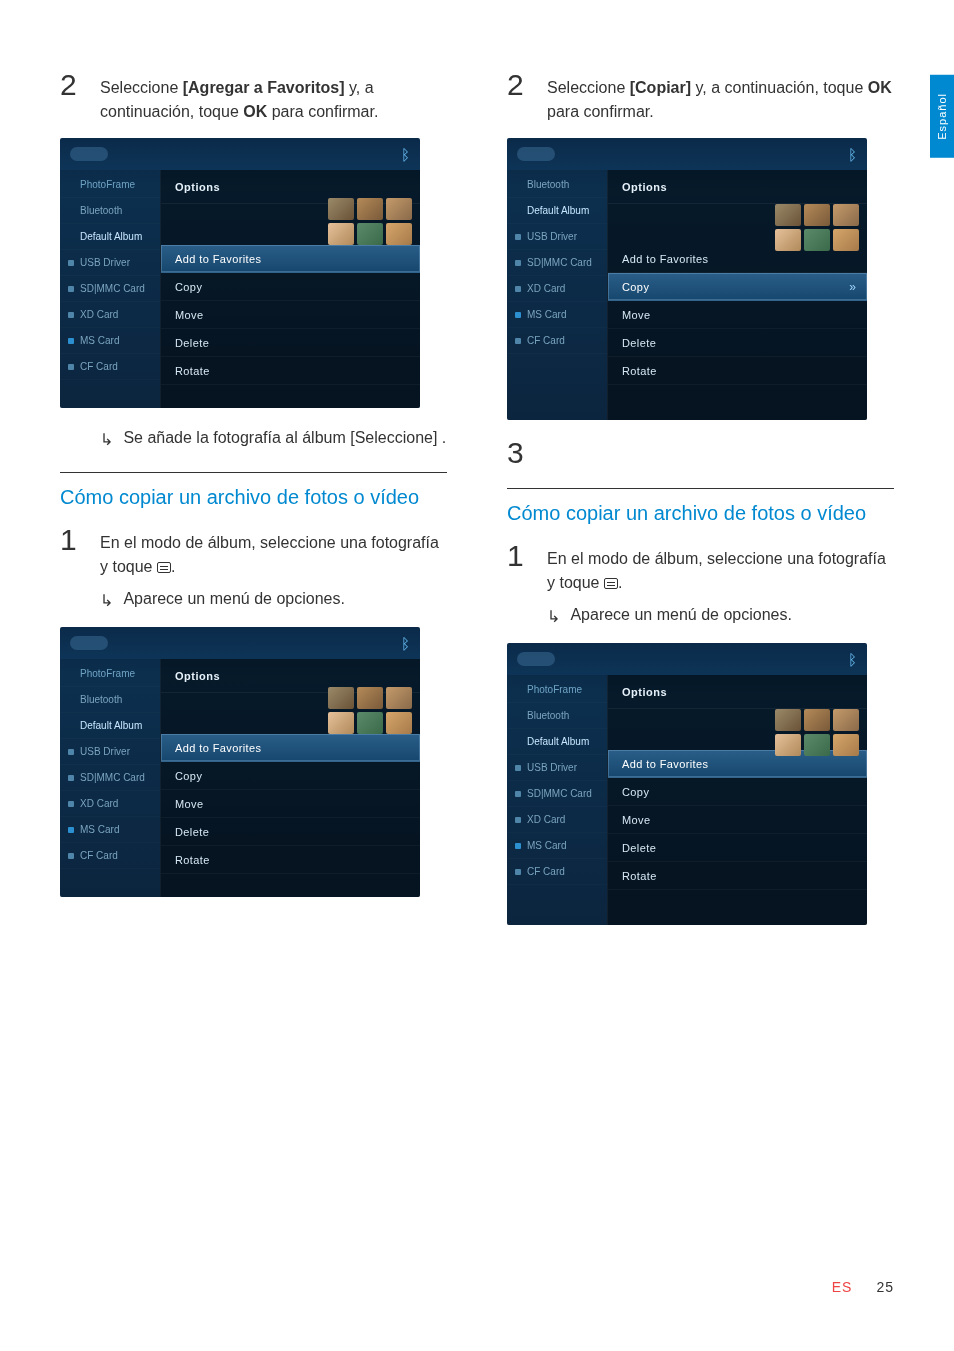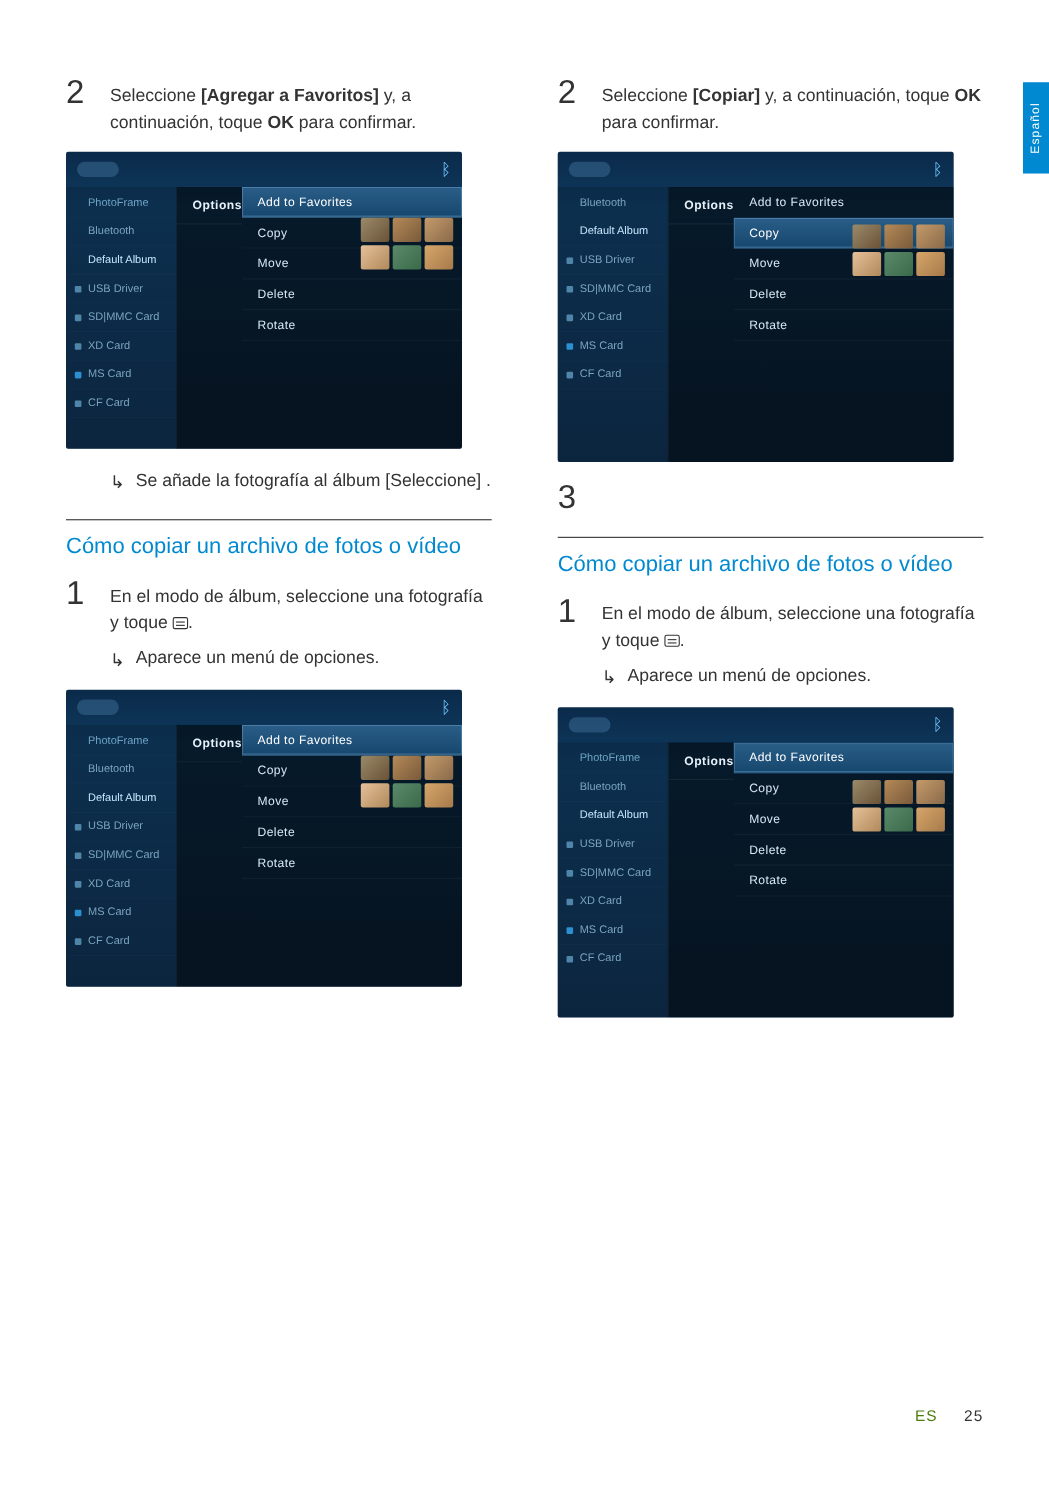--- a/index.html
+++ b/index.html
@@ -147,21 +147,22 @@
     background: #4f85a9; border-radius: 1px;
     flex-shrink: 0;
   }
   .sb-dot.blue { background: #2c8fd0; }
   .sb-dot.none { background: transparent; }
   .main-pane {
     flex: 1;
     background: rgba(0,0,0,0.55);
     border-left: 1px solid rgba(255,255,255,0.05);
     display: flex;
-    flex-direction: row;
+    flex-direction: column;
+    gap: 41px;
   }
   .pane-title {
     height: 34px;
     display: flex;
     align-items: center;
     padding-left: 14px;
     color: #e6f1f9;
     font-weight: 600;
     letter-spacing: .5px;
     border-bottom: 1px solid rgba(255,255,255,0.06);
@@ -213,21 +214,21 @@
 
   .footer {
     position: absolute;
     bottom: 56px;
     right: 60px;
     font-size: 14px;
     display: flex;
     gap: 24px;
     align-items: baseline;
   }
-  .footer .lang { color: #4d7c0f; letter-spacing: 1px; margin-top: 24px; }
+  .footer .lang { color: #ef4444; letter-spacing: 1px; margin-top: 24px; }
   .footer .pg { color: #333; letter-spacing: 1px; }
 </style>
 </head>
 <body>
 
 <div class="lang-tab">Español</div>
 
 <div class="columns">
 
   <div class="col">

